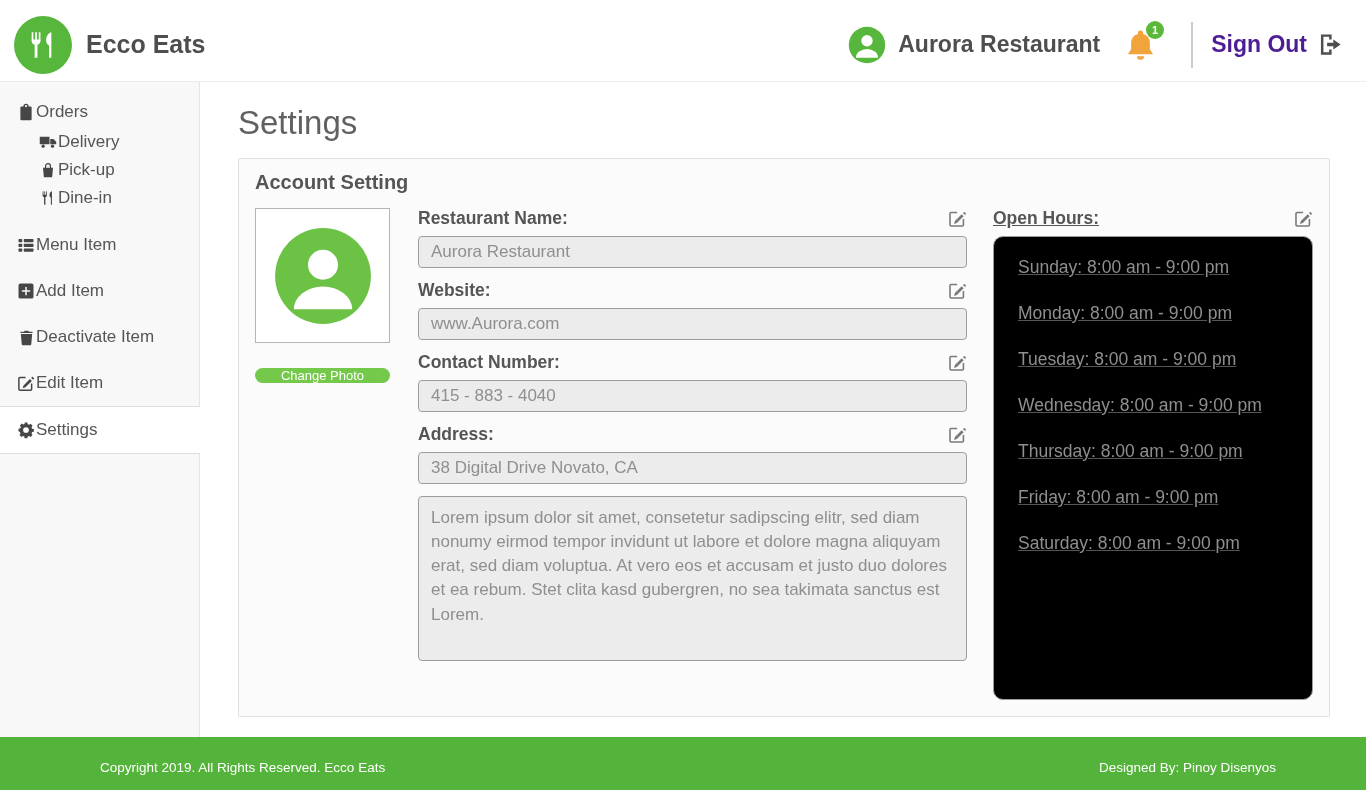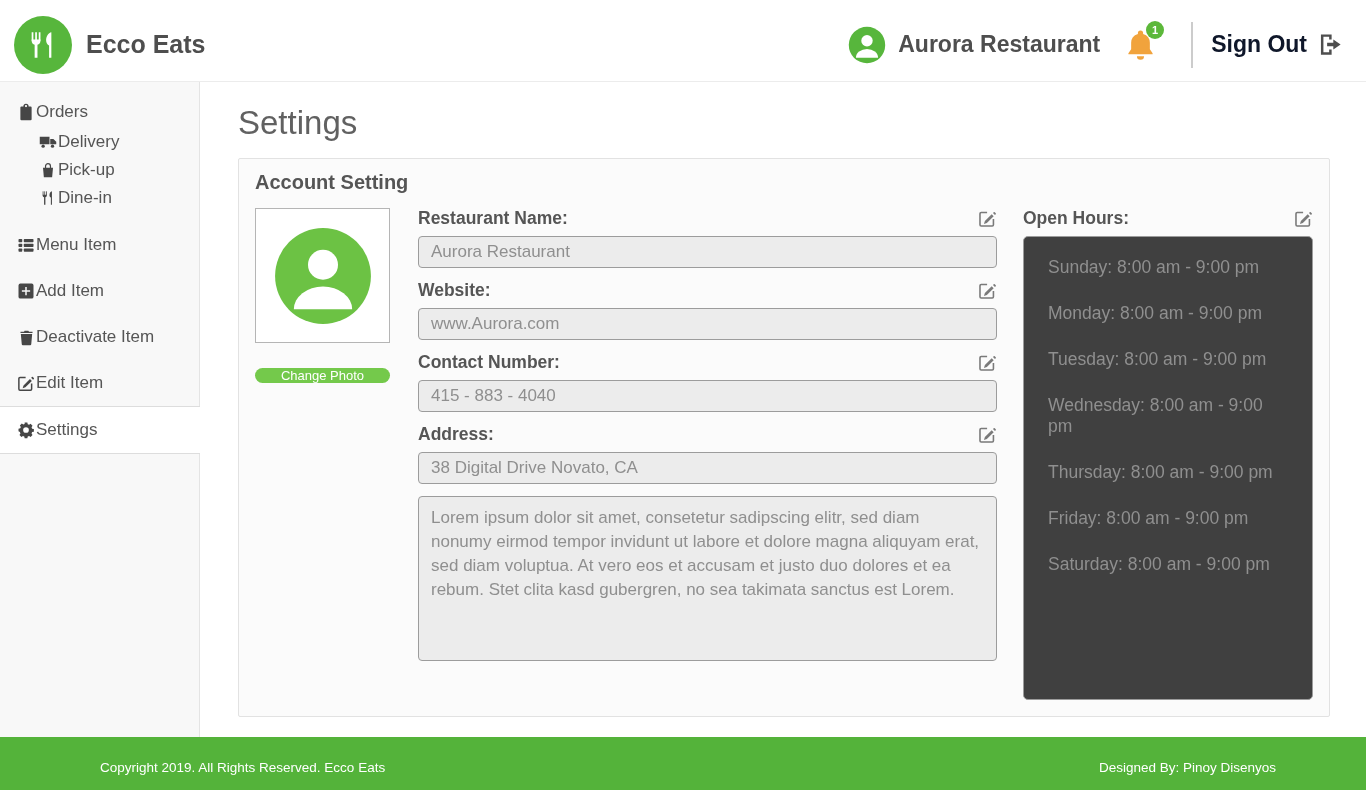--- a/index.html
+++ b/index.html
@@ -24,21 +24,21 @@
   .brand-name { font-size:25px; font-weight:700; color:#4e4e4e; }
   .topbar-right { margin-left:auto; display:flex; align-items:center; }
   .account { display:flex; align-items:center; gap:12px; font-size:23px; font-weight:700; color:#4e4e4e; cursor:pointer; }
   .bell-wrap { position:relative; margin-left:24px; margin-right:16px; cursor:pointer; line-height:0; }
   .badge {
     position:absolute; top:-7px; right:-7px; width:18px; height:18px; border-radius:50%;
     background:#5cb83a; color:#fff; font-size:11px; font-weight:700;
     display:flex; align-items:center; justify-content:center; line-height:1;
   }
   .v-divider { width:2px; height:46px; background:#ccc; margin:0 18px; }
-  .signout { display:flex; align-items:center; gap:10px; font-size:23px; font-weight:700; color:#0f172a; cursor:pointer; }
+  .signout { display:flex; align-items:center; gap:10px; font-size:23px; font-weight:700; color:#4c1d95; cursor:pointer; }
 
   
   .shell { flex:1; display:flex; min-height:0; }
 
   
   .sidebar { width:200px; flex:none; background:#f8f8f8; border-right:1px solid #e4e4e4; padding-top:12px; }
   .nav-item { display:flex; align-items:center; gap:0; padding:13px 16px; font-size:17px; color:#555; cursor:pointer; }
   .nav-item .nav-ic { width:20px; display:flex; justify-content:center; line-height:0; flex:none; }
   .nav-sub { padding:4px 16px 4px 38px; }
   .nav-item.active { background:#fff; border-top:1px solid #ddd; border-bottom:1px solid #ddd; margin-right:-1px; }
@@ -69,24 +69,24 @@
   .text-input {
     width:100%; height:32px; background:#ececec; border:1px solid #9c9c9c; border-radius:4px;
     padding:0 12px; font-size:17px; color:#8f8f8f; font-family:inherit; outline:none;
   }
   .textarea {
     width:100%; height:165px; background:#ececec; border:1px solid #9c9c9c; border-radius:4px;
     padding:9px 12px; font-size:17px; color:#8f8f8f; font-family:inherit; line-height:1.42;
     resize:none; outline:none; display:block;
   }
 
-  .hours-col { width:290px; flex:none; }
+  .hours-col { width:320px; flex:none;text-decoration:underline; }
   .hours-box {
-    margin-top:7px; height:464px; background:#404040; border:1px solid #9c9c9c;
-    border-radius:5px; padding:20px 24px;
+    margin-top:7px; height:464px; background:#000000; border:1px solid #9c9c9c;
+    border-radius:10px; padding:20px 24px;
   }
   .hours-entry { font-size:17.5px; color:#8f8f8f; margin-bottom:25px; }
 
   
   .footer {
     height:53px; flex:none; background:#54b33a; color:#fff; font-size:13.5px;
     display:flex; align-items:center; justify-content:space-between;
     padding:8px 90px 0 100px;
   }
 </style>

